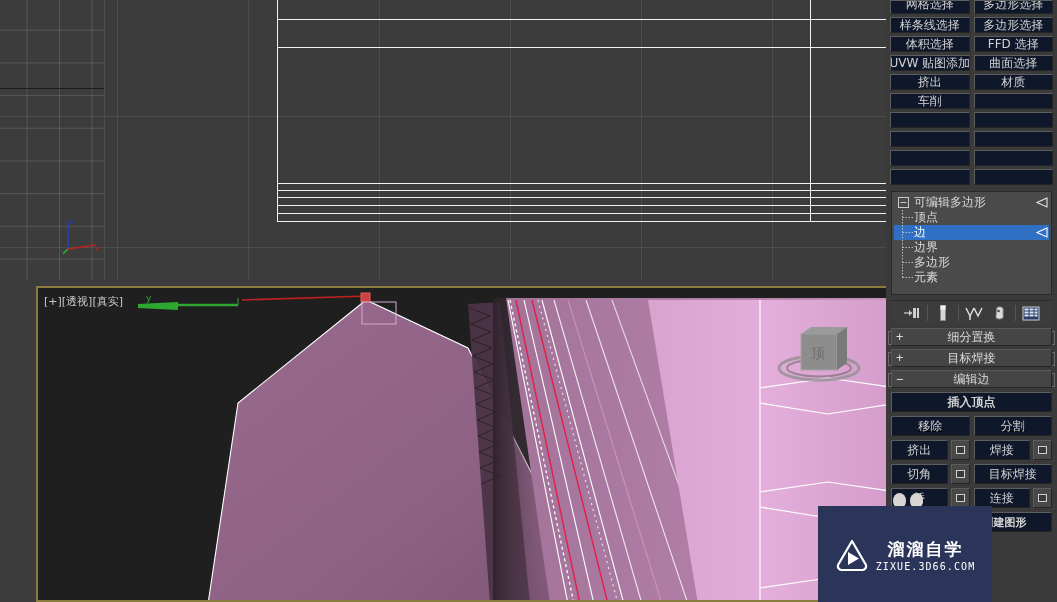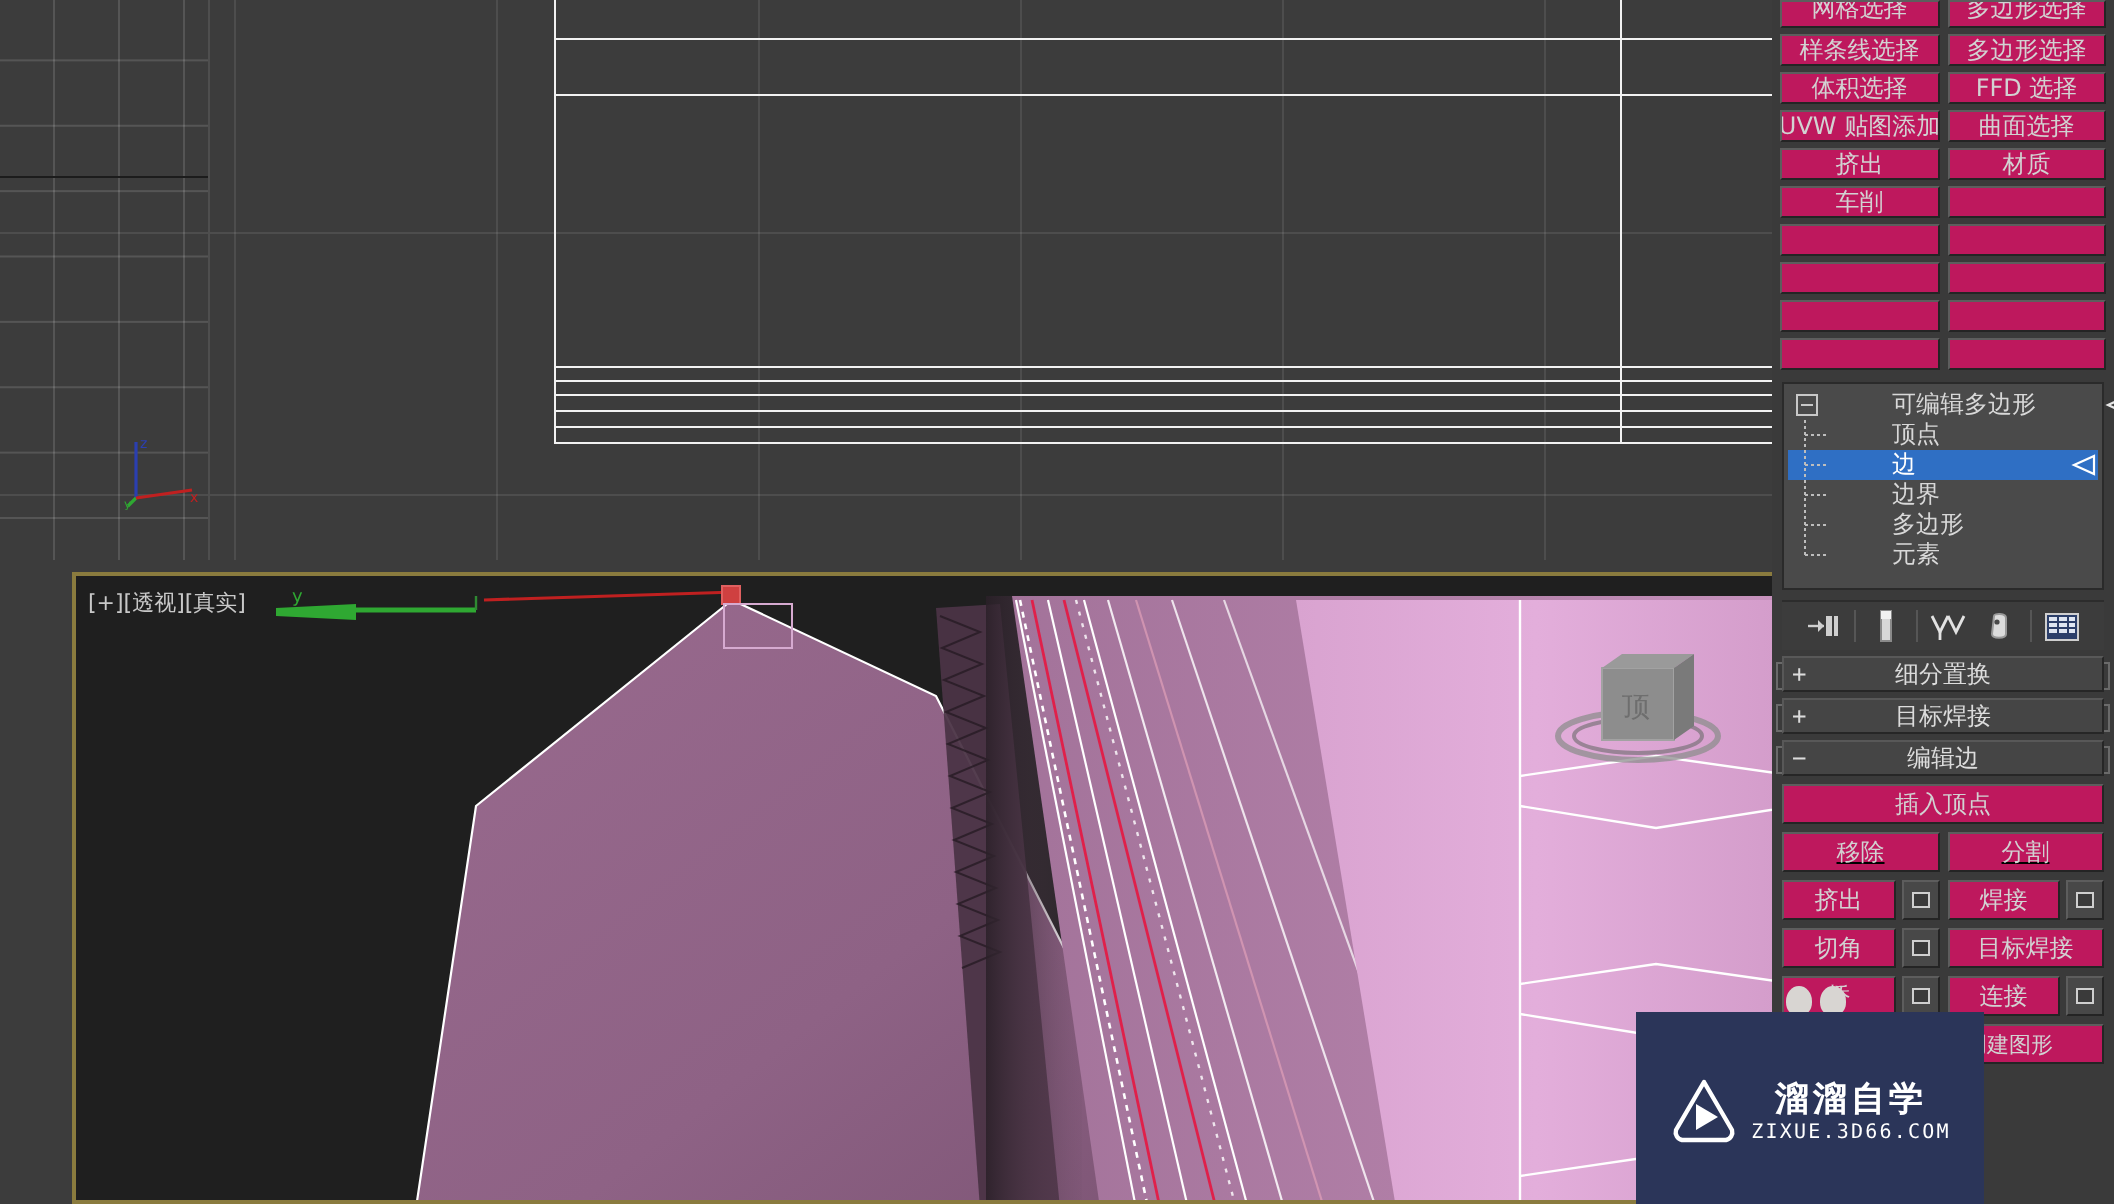--- a/index.html
+++ b/index.html
@@ -87,21 +87,21 @@
   #command-panel {
     position: absolute; left: 886px; top: 0;
     width: 171px; height: 602px;
     background: #3a3a3a;
     overflow: hidden;
     font-family: "DejaVu Sans", "Liberation Sans", sans-serif;
   }
 
   
   .mx-btn {
-    background: #be185d;
+    background: #0f172a;
     border-top: 1px solid #5d5d5d;
     border-left: 1px solid #5d5d5d;
     border-right: 1px solid #242424;
     border-bottom: 1px solid #242424;
     color: #d2d2d2;
     font-size: 12px;
     display: flex; align-items: center; justify-content: center;
     height: 20px;
     overflow: hidden;
     white-space: nowrap;
@@ -116,21 +116,20 @@
     border: 1px solid #2a2a2a;
     height: 104px;
     padding: 3px 2px 0 2px;
     position: relative;
   }
   .stack-row {
     display: flex; align-items: center;
     height: 15px; padding-left: 3px;
     color: #d8d8d8; font-size: 12px;
     position: relative;
-    gap: 32px;
   }
   .stack-row.selected { background: #2f6fc4; color: #ffffff; }
   .stack-row .tree-gfx { width: 17px; flex: 0 0 17px; position: relative; height: 15px; }
   .stack-row .lbl { flex: 1; white-space: nowrap; }
   .stack-row .light-icon { width: 16px; flex: 0 0 16px; display: flex; align-items: center; justify-content: center; }
 
   
   #stack-toolbar {
     margin: 5px 5px 0 5px;
     height: 25px;
@@ -165,21 +164,21 @@
     font-family: "DejaVu Sans Mono", monospace;
   }
   .rollout-bracket-l, .rollout-bracket-r {
     position: absolute; top: 2px; width: 3px; height: 14px;
     border: 1px solid #6a6a6a;
   }
   .rollout-bracket-l { left: -4px; border-right: none; }
   .rollout-bracket-r { right: -4px; border-left: none; }
 
   .panel-section { padding: 4px 5px 0 5px; }
-  .full-btn { height: 20px; }
+  .full-btn { height: 20px; font-weight: bold; }
   .two-col { display: grid; grid-template-columns: 1fr 1fr; gap: 4px; }
   .btn-with-box { display: grid; grid-template-columns: 1fr 19px; gap: 3px; }
   .settings-box {
     background: #484848;
     border-top: 1px solid #5d5d5d;
     border-left: 1px solid #5d5d5d;
     border-right: 1px solid #242424;
     border-bottom: 1px solid #242424;
     height: 20px;
     display: flex; align-items: center; justify-content: center;

